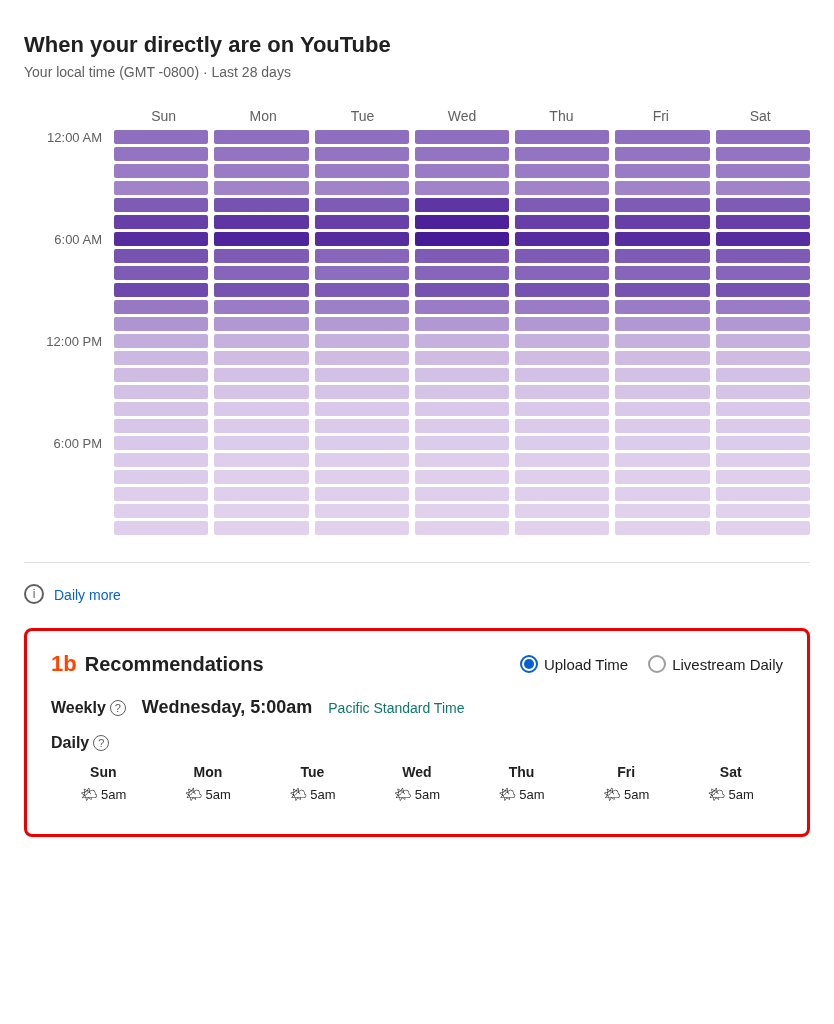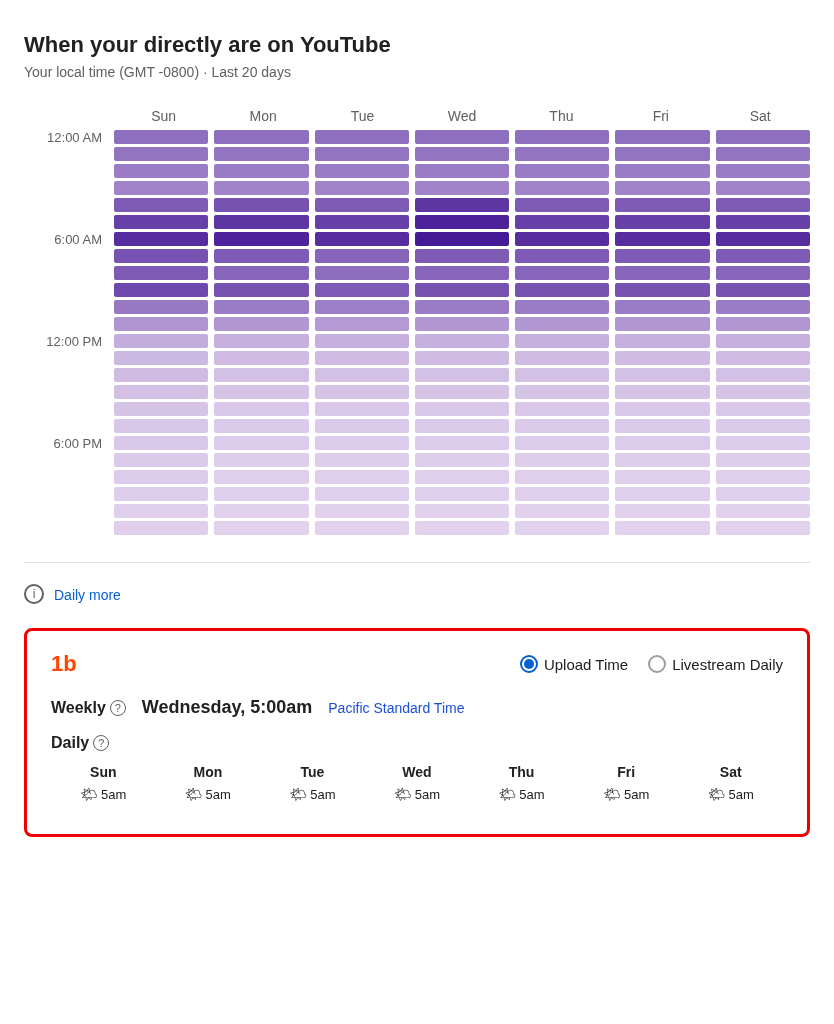--- a/index.html
+++ b/index.html
@@ -199,21 +199,21 @@
       color: #606060;
       cursor: pointer;
       font-weight: 400;
     }
     .rec-value {
       font-size: 18px;
       font-weight: 700;
     }
     .rec-timezone {
       font-size: 14px;
-      color: #1d4ed8;
+      color: #0f766e;
       font-weight: 400;
     }
 
     .rec-daily {
       margin-bottom: 12px;
     }
     .daily-header {
       font-size: 16px;
       font-weight: 700;
       display: flex;
@@ -245,21 +245,21 @@
       color: #212121;
     }
     .sun-icon {
       font-size: 14px;
     }
   </style>
 </head>
 <body>
 
 <h1 class="page-title">When your directly are on YouTube</h1>
-<p class="page-subtitle">Your local time (GMT -0800) · Last 20 days</p>
+<p class="page-subtitle">Your local time (GMT -0800) · Last 28 days</p>
 
 <div class="heatmap-container">
   <div class="heatmap-header">
     <div class="day-label">Sun</div>
     <div class="day-label">Mon</div>
     <div class="day-label">Tue</div>
     <div class="day-label">Wed</div>
     <div class="day-label">Thu</div>
     <div class="day-label">Fri</div>
     <div class="day-label">Sat</div>
@@ -467,20 +467,21 @@
   <div class="info-icon">i</div>
   <div>
     <a class="learn-more" href="#">Daily more</a>
   </div>
 </div>
 
 <div class="recommendations-box">
   <div class="rec-header">
     <div class="rec-logo">
       <span class="rec-logo-icon">1b</span>
+      <span>Recommendations</span>
     </div>
     <div class="rec-options">
       <div class="rec-option">
         <div class="radio-outer">
           <div class="radio-inner"></div>
         </div>
         <span>Upload Time</span>
       </div>
       <div class="rec-option">
         <div class="radio-outer empty"></div>

